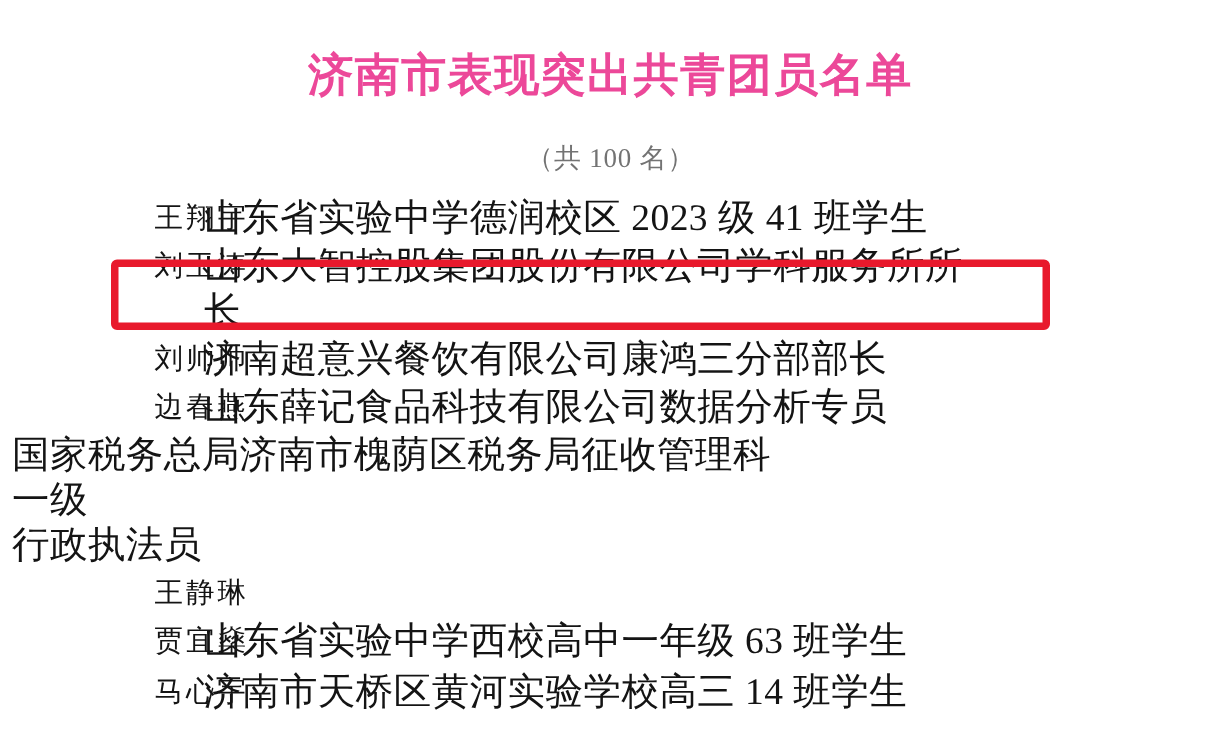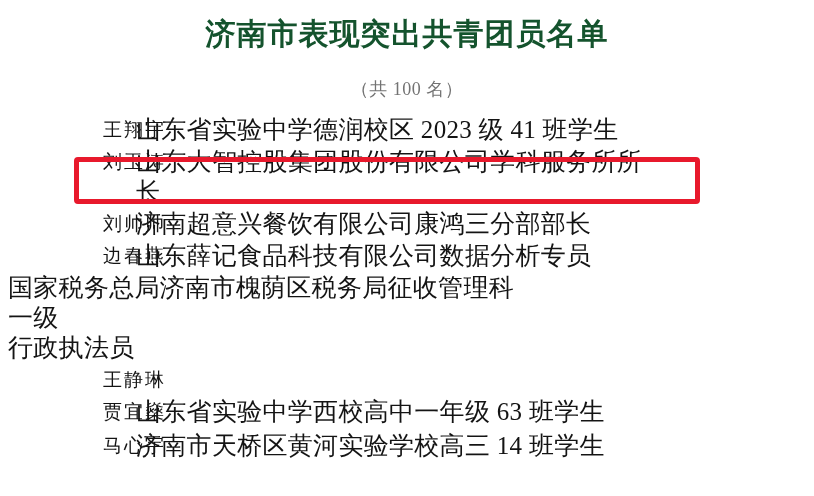--- a/index.html
+++ b/index.html
@@ -20,22 +20,22 @@
     width: 814px;
     height: 496px;
     box-sizing: border-box;
     padding: 0;
   }
   .doc-title {
     text-align: center;
     font-size: 30px;
     font-weight: bold;
     letter-spacing: 1px;
-    margin: 14px 0 0 0;
-    color: #14532d;
+    margin: 30px 0 0 0;
+    color: #ec4899;
   }
   .doc-subtitle {
     text-align: center;
     font-size: 18px;
     margin: 22px 0 0 0;
     color: #737373;
     letter-spacing: 0.5px;
   }
   .name-list {
     margin: 14px 0 0 0;

